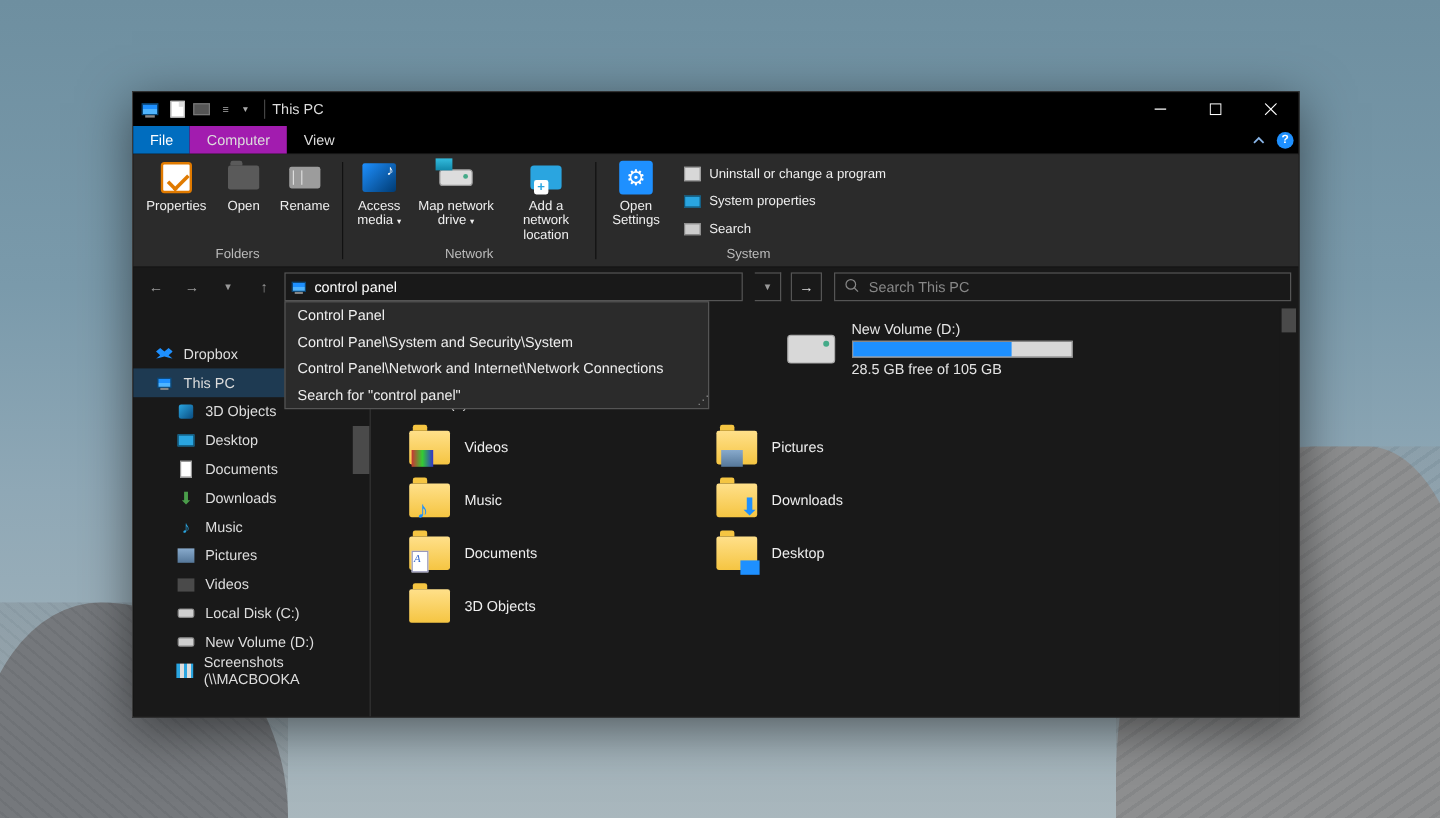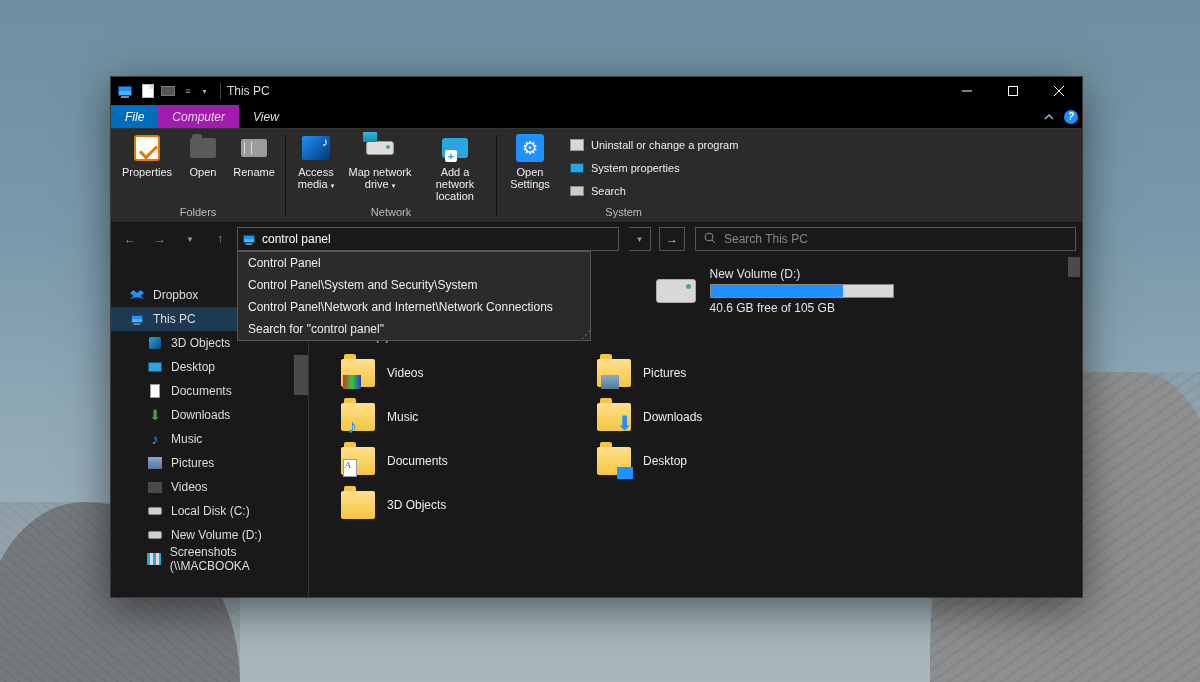--- a/index.html
+++ b/index.html
@@ -21,21 +21,21 @@
   .qat-doc{width:12px;height:14px;background:#fff;border:1px solid #bbb;position:relative;}
   .qat-doc::after{content:"";position:absolute;top:0;right:0;width:4px;height:4px;background:#ddd;}
   .qat-folder{width:14px;height:10px;background:#555;border:1px solid #777;}
   .qat-eq{color:#aaa;font-size:9px;}
   .qat-dd{color:#aaa;font-size:7px;margin:0 6px 0 2px;}
   .qat-sep{width:1px;height:16px;background:#444;margin:0 6px;}
   .tb-title{font-size:12px;color:#ddd;}
   .caption-btns{margin-left:auto;display:flex;}
   .cap{width:46px;height:28px;display:flex;align-items:center;justify-content:center;color:#fff;}
 
-  .tabstrip{height:24px;background:#000;display:flex;align-items:stretch;border-bottom:1px solid #333;font-style:italic;}
+  .tabstrip{height:24px;background:#000;display:flex;align-items:stretch;border-bottom:1px solid #333;}
   .filetab{background:#006dbf;color:#fff;padding:0 14px;display:flex;align-items:center;}
   .tab{padding:0 14px;display:flex;align-items:center;color:#ddd;}
   .tab.active{background:#a21caf;}
   .tab-spacer{flex:1;}
   .collapse{width:22px;display:flex;align-items:center;justify-content:center;color:#8ab6e8;}
   .help{width:22px;display:flex;align-items:center;justify-content:center;}
   .help-circle{width:14px;height:14px;border-radius:50%;background:#1e90ff;color:#fff;font-size:10px;font-weight:bold;display:flex;align-items:center;justify-content:center;}
 
   .ribbon{background:#2b2b2b;border-bottom:1px solid #111;display:flex;height:94px;}
   .group{display:flex;flex-direction:column;padding:4px 8px 0;align-items:center;}
@@ -394,21 +394,21 @@
       <div class="drive-row">
         <div class="drv-txt">15.2 GB free of 116 GB</div>
         <div style="width:62px"></div>
         <div class="drive-block">
           <span class="drive-img"></span>
           <div class="drive-info">
             <span>New Volume (D:)</span>
             <div class="bar">
                 <div class="bar-fill" id="dfill" style="width: 73%;"></div>
               </div>
-            <span>40.6 GB free of 105 GB</span>
+            <span>28.5 GB free of 105 GB</span>
           </div>
         </div>
       </div>
       <div class="sect-head">
         <span class="chev">▾</span>
         <span>Folders (7)</span>
       </div>
       <div class="folders-grid" id="folders-grid">
           <div class="folder-item">
             <span class="fico video">

